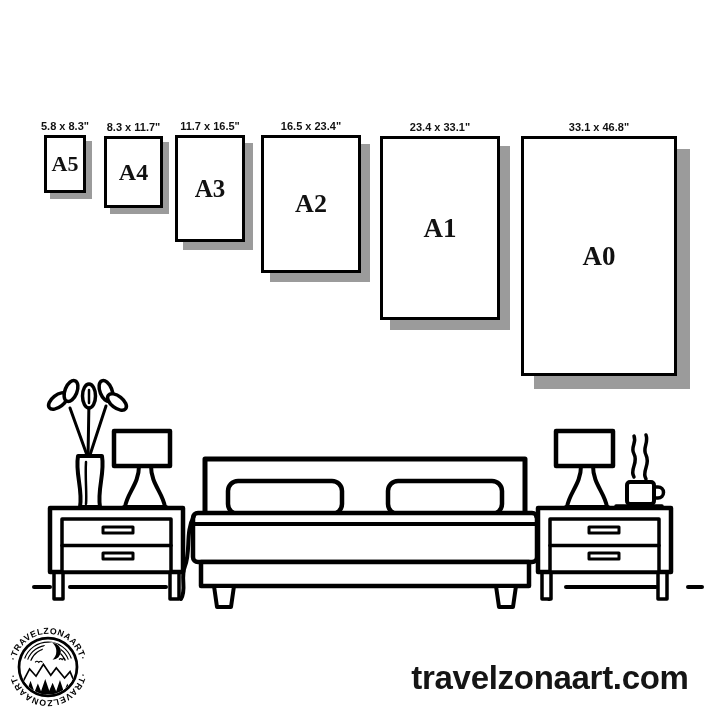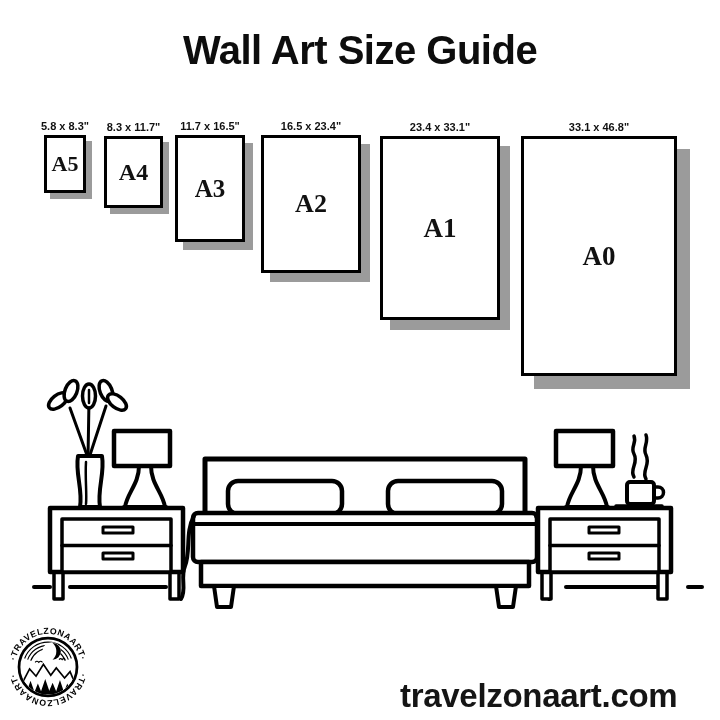--- a/index.html
+++ b/index.html
@@ -28,30 +28,29 @@
   .f-a2{left:261px;top:135px;width:100px;height:138px;font-size:26px;box-shadow:9px 9px 0 #9b9b9b;}
   .f-a1{left:380px;top:136px;width:120px;height:184px;font-size:27px;box-shadow:10px 10px 0 #9b9b9b;}
   .f-a0{left:521px;top:136px;width:156px;height:240px;font-size:27px;box-shadow:13px 13px 0 #9b9b9b;}
   
   .scene{position:absolute;left:0;top:0;width:720px;height:720px;}
   
   .logo{position:absolute;left:2px;top:621px;width:92px;height:92px;}
   .logo text{font-family:"Liberation Sans", sans-serif;font-weight:700;}
   
   .website{
-    position:absolute;left:400px;top:679px;width:300px;text-align:left;
+    position:absolute;left:400px;top:661px;width:300px;text-align:center;
     font-size:33px;line-height:1;font-weight:700;letter-spacing:-0.3px;color:#151515;
   }
 </style>
 </head>
 <body>
 
 <div class="canvas">
 
-  <h1 class="title">Wall Art Size Guide</h1>
 
   <div>
     <div class="frame f-a5">
       <div class="dim">5.8 x 8.3"</div>
       <div class="code">A5</div>
     </div>
     <div class="frame f-a4">
       <div class="dim">8.3 x 11.7"</div>
       <div class="code">A4</div>
     </div>

